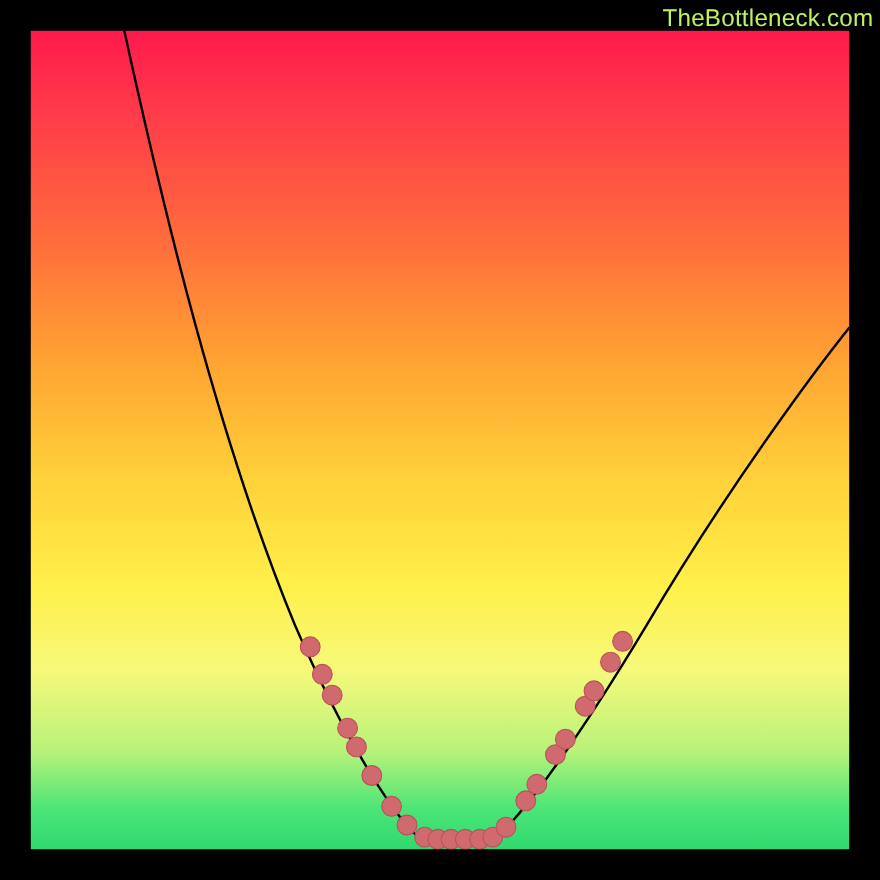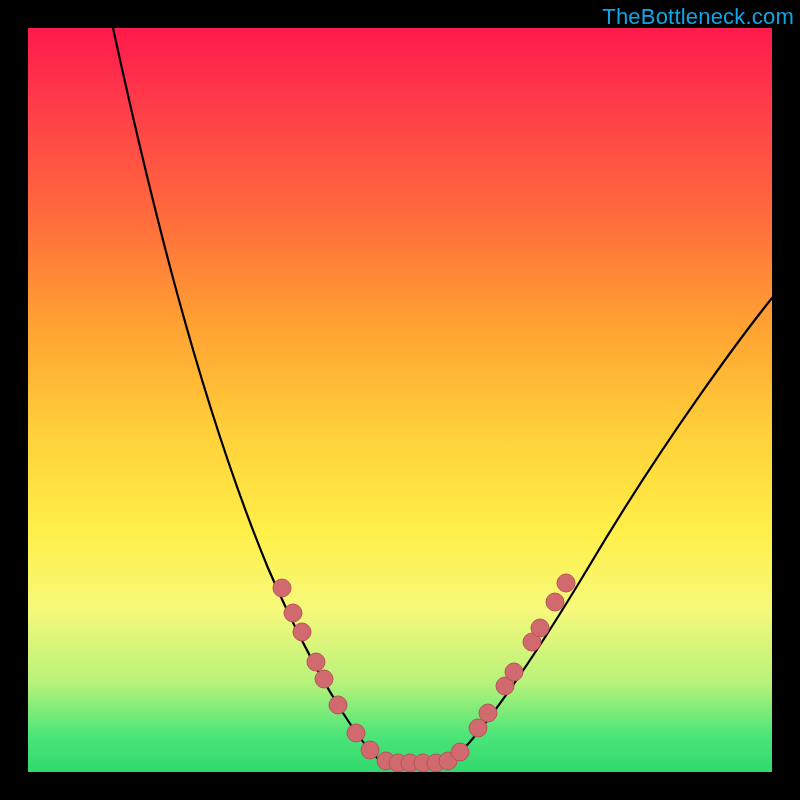--- a/index.html
+++ b/index.html
@@ -25,21 +25,21 @@
       #fff04a 68%,
       #f7f97a 78%,
       #b8f27a 88%,
       #4de578 95%,
       #2fd96e 100%);
   }
   .watermark {
     position: absolute;
     right: 6px;
     top: 4px;
-    color: #0ea5e9;
+    color: #bef264;
     font-family: Arial, Helvetica, sans-serif;
     font-size: 22px;
     letter-spacing: 0.2px;
     user-select: none;
   }
   svg {
     position: absolute;
     left: 0; top: 0;
   }
   .curve {

